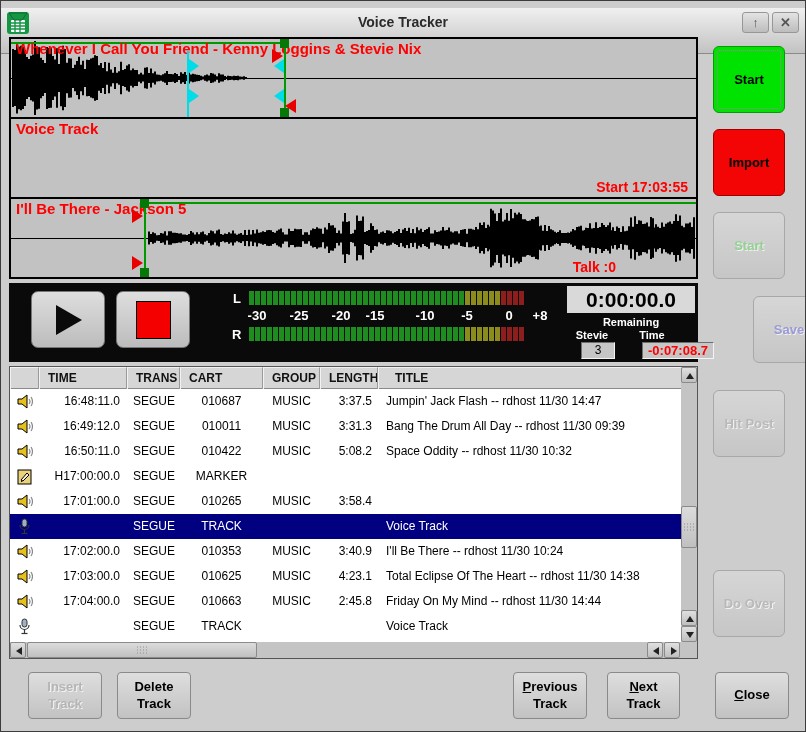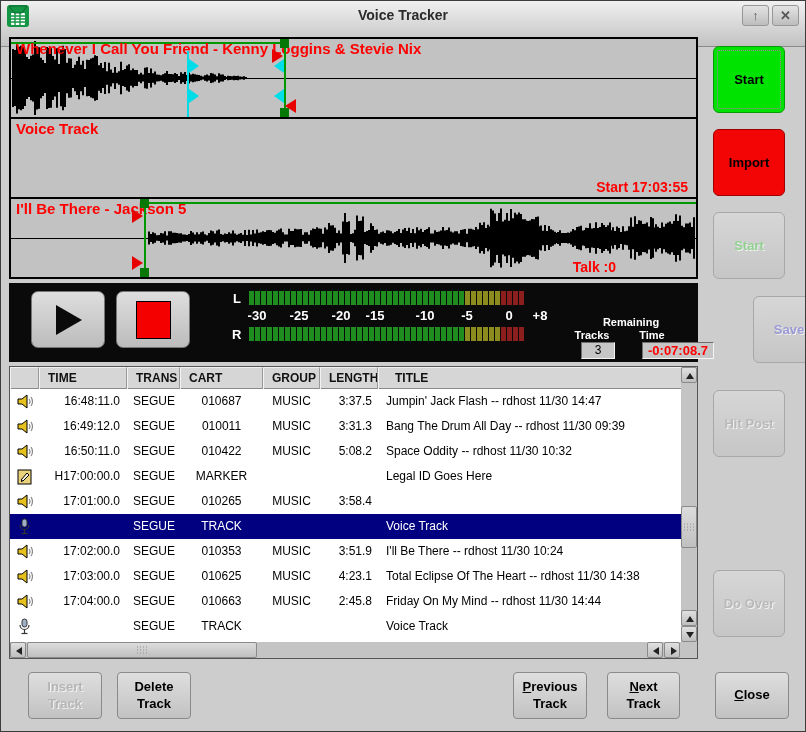--- a/index.html
+++ b/index.html
@@ -1,21 +1,21 @@
 <!DOCTYPE html>
 <html><head>
 <meta charset="utf-8">
 <style>
   * { margin:0; padding:0; box-sizing:border-box; }
   html,body { width:806px; height:732px; }
   body { font-family:"Liberation Sans", sans-serif; background:#888; }
   .window { position:relative; width:806px; height:732px; background:#cdcdcd; border:1px solid #3c3c3c; overflow:hidden; }
 
   
-  .titlebar { position:absolute; left:0; top:0; width:100%; height:46px;
+  .titlebar { position:absolute; left:0; top:7px; width:100%; height:46px;
     background:linear-gradient(#f0f0f0,#c2c2c2); border-bottom:1px solid #8a8a8a;padding-left:8px; }
   .titlebar .app-icon { position:absolute; left:5px; top:3px; width:24px; height:24px; }
   .titlebar .title { position:absolute; left:0; right:0; top:6px; text-align:center;
     font-size:14px; font-weight:700; color:#2b2b2b; }
   .tb-btn { position:absolute; top:4px; width:27px; height:21px; border:1px solid #979797;
     border-radius:3px; background:linear-gradient(#e3e3e3,#bdbdbd); color:#555;
     font-size:13px; text-align:center; line-height:19px; font-weight:700; }
   .tb-btn.max { right:36px; }
   .tb-btn.close { right:6px; }
 
@@ -287,22 +287,23 @@
         <div class="seg y"></div>
         <div class="seg y"></div>
         <div class="seg y"></div>
         <div class="seg y"></div>
         <div class="seg r"></div>
         <div class="seg r"></div>
         <div class="seg r"></div>
         <div class="seg r"></div>
       </div>
 
+    <div class="timer-box">0:00:00.0</div>
     <div class="rem-title">Remaining</div>
-    <div class="rem-lab" style="left:555px;">Tracks</div>
+    <div class="rem-lab" style="left:555px;">Stevie</div>
     <div class="rem-lab" style="left:615px;">Time</div>
     <div class="rem-val" style="left:572px;width:34px;">3</div>
     <div class="rem-val time" style="left:613px;width:72px;margin-left:20px;">-0:07:08.7</div>
   </div>
 
   <div class="log-table">
     <div class="l-header">
       <div class="hc w-ic"></div>
       <div class="hc w-time">TIME</div>
       <div class="hc w-trans">TRANS</div>
@@ -360,21 +361,20 @@
               <rect x="2" y="2" width="13" height="14" fill="#ead27b" stroke="#000" stroke-width="1"></rect>
               <path d="M5 12 L11 5 L13 7 L7 13 Z" fill="#f6f2dc" stroke="#000" stroke-width="1"></path>
               <path d="M5 12 l1.6 1.6 L5 14 Z" fill="#000"></path>
             </svg>
           </div>
           <div class="c ctime">H17:00:00.0</div>
           <div class="c ctrans">SEGUE</div>
           <div class="c ccart">MARKER</div>
           <div class="c cgroup"></div>
           <div class="c clength"></div>
-          <div class="c ctitle">Legal ID Goes Here</div>
         </div>
         <div class="lrow">
           <div class="c ci">
             <svg width="17" height="17" viewBox="0 0 17 17">
               <polygon points="2,6 6,6 11,2 11,15 6,11 2,11" fill="#e6c11e" stroke="#000" stroke-width="1"></polygon>
               <path d="M13 6 q2 2.5 0 5 M15 4 q3 4.5 0 9" stroke="#8a8a8a" stroke-width="1.2" fill="none"></path>
             </svg>
           </div>
           <div class="c ctime">17:01:00.0</div>
           <div class="c ctrans">SEGUE</div>
@@ -402,21 +402,21 @@
           <div class="c ci">
             <svg width="17" height="17" viewBox="0 0 17 17">
               <polygon points="2,6 6,6 11,2 11,15 6,11 2,11" fill="#e6c11e" stroke="#000" stroke-width="1"></polygon>
               <path d="M13 6 q2 2.5 0 5 M15 4 q3 4.5 0 9" stroke="#8a8a8a" stroke-width="1.2" fill="none"></path>
             </svg>
           </div>
           <div class="c ctime">17:02:00.0</div>
           <div class="c ctrans">SEGUE</div>
           <div class="c ccart">010353</div>
           <div class="c cgroup">MUSIC</div>
-          <div class="c clength">3:51.9</div>
+          <div class="c clength">3:40.9</div>
           <div class="c ctitle">I'll Be There -- rdhost 11/30 10:24</div>
         </div>
         <div class="lrow">
           <div class="c ci">
             <svg width="17" height="17" viewBox="0 0 17 17">
               <polygon points="2,6 6,6 11,2 11,15 6,11 2,11" fill="#e6c11e" stroke="#000" stroke-width="1"></polygon>
               <path d="M13 6 q2 2.5 0 5 M15 4 q3 4.5 0 9" stroke="#8a8a8a" stroke-width="1.2" fill="none"></path>
             </svg>
           </div>
           <div class="c ctime">17:03:00.0</div>

